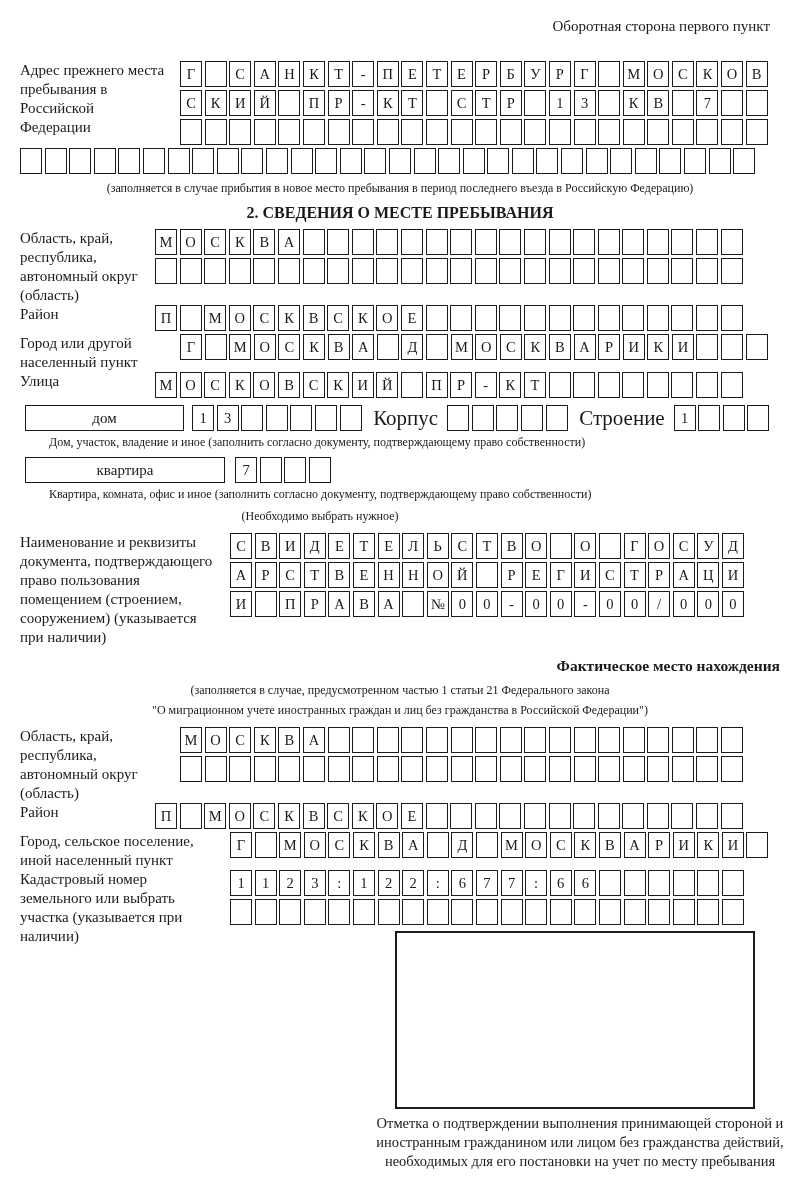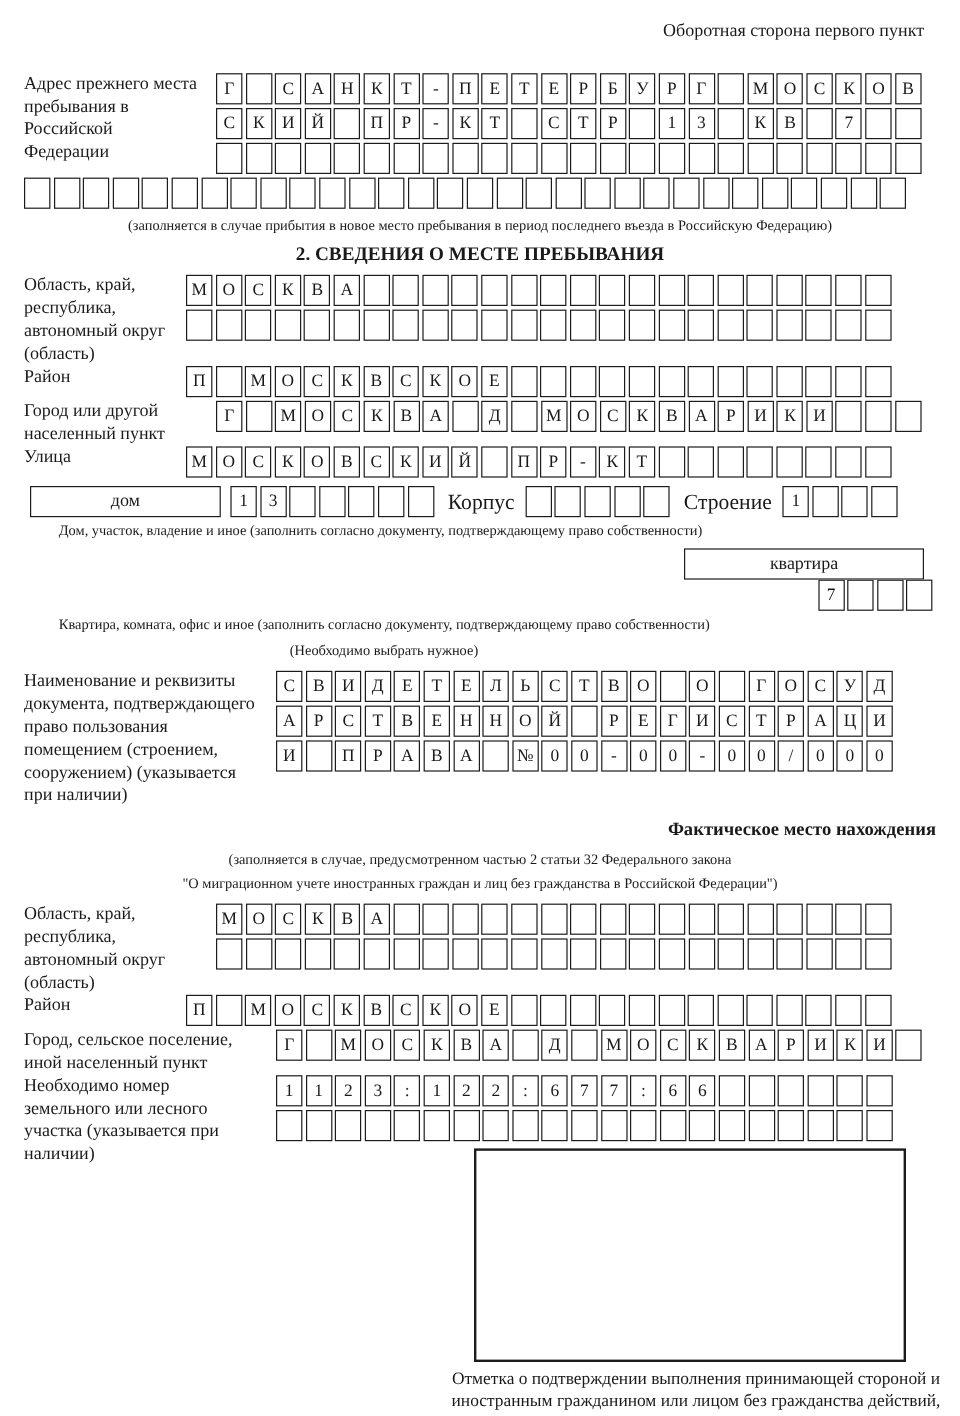--- a/index.html
+++ b/index.html
@@ -16,29 +16,29 @@
   .w210pad{width:210px;padding-right:34px;}
 
   .rows{flex:1 1 auto;}
   .grid-row{display:flex;height:26px;margin-bottom:3px;}
   .grid-row.inline{margin-bottom:0;}
   .cell{width:22px;height:26px;box-sizing:border-box;border:1.8px solid #1c1c1c;
         margin-right:2.6px;display:flex;align-items:center;justify-content:center;
         font-size:14.5px;line-height:1;background:#fff;}
   .boxlabel{box-sizing:border-box;border:1.8px solid #1c1c1c;height:26px;display:flex;
             align-items:center;justify-content:center;font-size:15px;}
-  .inline-label{font-size:18px;line-height:26px;padding:0 9px;}
+  .inline-label{font-size:21px;line-height:26px;padding:0 9px;}
 
   .note{font-size:12px;line-height:18px;}
   .note.center{text-align:center;margin:5px 0 7px 0;}
   .heading{font-weight:bold;font-size:16px;text-align:center;margin:2px 0 7px 0;}
   .subheading{font-weight:bold;font-size:15.5px;text-align:right;margin:10px 0 6px 0;}
   .indent15{margin-left:29px;margin-top:2px;margin-bottom:4px;}
   .house-row{display:flex;align-items:flex-start;margin:4px 0 2px 5px;}
-  .apt-row{display:flex;align-items:flex-end;margin:6px 0 2px 5px;flex-direction:column;}
+  .apt-row{display:flex;align-items:flex-start;margin:6px 0 2px 5px;}
   .stay-row{display:flex;align-items:center;margin:8px 0 2px 0;height:28px;}
   .stay-row .cell{margin:0 11px 0 13px;}
   .stay-label{font-size:15px;}
   .stay-note{width:600px;text-align:center;margin-top:2px;margin-bottom:8px;}
   .fact-note{text-align:center;margin:0 0 2px 0;}
   .stamp-box{width:360px;height:178px;box-sizing:border-box;border:2px solid #1c1c1c;
              margin:6px 0 0 165px;background:#fff;}
   .stamp-caption{width:430px;margin:5px 0 0 135px;text-align:center;font-size:14.5px;line-height:19px;}
 </style>
 </head>
@@ -432,21 +432,21 @@
           <div class="cell">0</div>
           <div class="cell">/</div>
           <div class="cell">0</div>
           <div class="cell">0</div>
           <div class="cell">0</div>
         </div>
     </div>
   </div>
 
   <div class="subheading">Фактическое место нахождения</div>
-  <div class="note fact-note">(заполняется в случае, предусмотренном частью 2 статьи 32 Федерального закона</div>
+  <div class="note fact-note">(заполняется в случае, предусмотренном частью 1 статьи 21 Федерального закона</div>
   <div class="note fact-note" style="margin-bottom:8px;">"О миграционном учете иностранных граждан и лиц без гражданства в Российской Федерации")</div>
 
   <div class="fieldgroup">
     <div class="label w160">Область, край, республика, автономный округ (область)</div>
     <div class="rows">
       <div class="grid-row">
           <div class="cell">М</div>
           <div class="cell">О</div>
           <div class="cell">С</div>
           <div class="cell">К</div>
@@ -554,21 +554,21 @@
           <div class="cell">Р</div>
           <div class="cell">И</div>
           <div class="cell">К</div>
           <div class="cell">И</div>
           <div class="cell"></div>
         </div>
     </div>
   </div>
 
   <div class="fieldgroup">
-    <div class="label w210pad">Необходимо номер земельного или лесного участка (указывается при наличии)</div>
+    <div class="label w210pad">Кадастровый номер земельного или выбрать участка (указывается при наличии)</div>
     <div class="rows">
       <div class="grid-row">
           <div class="cell">1</div>
           <div class="cell">1</div>
           <div class="cell">2</div>
           <div class="cell">3</div>
           <div class="cell">:</div>
           <div class="cell">1</div>
           <div class="cell">2</div>
           <div class="cell">2</div>

